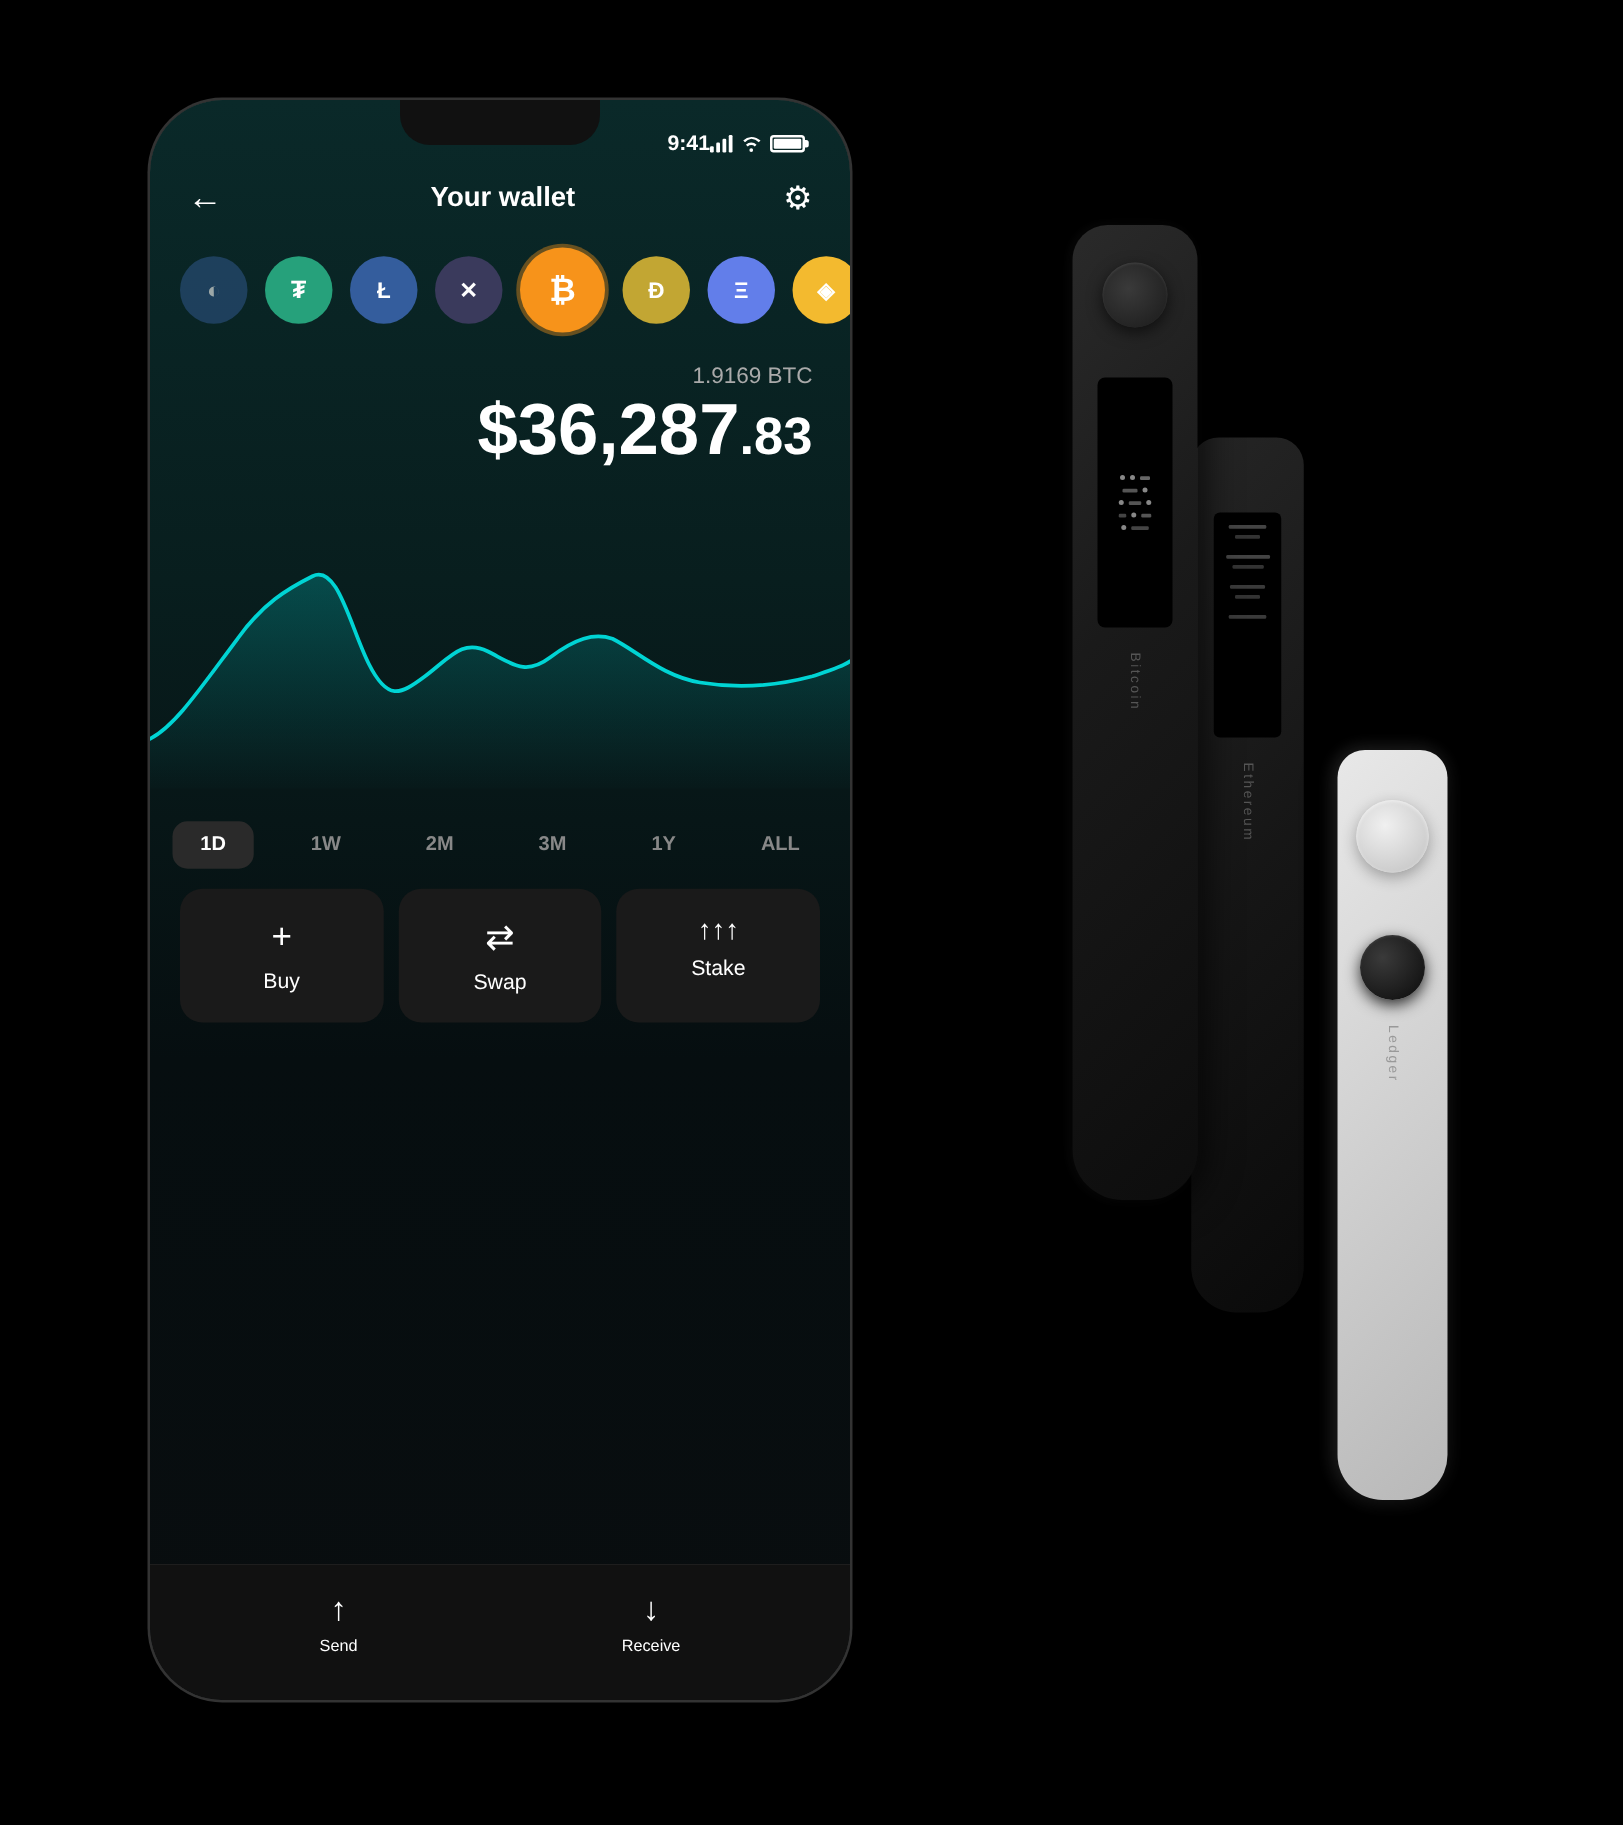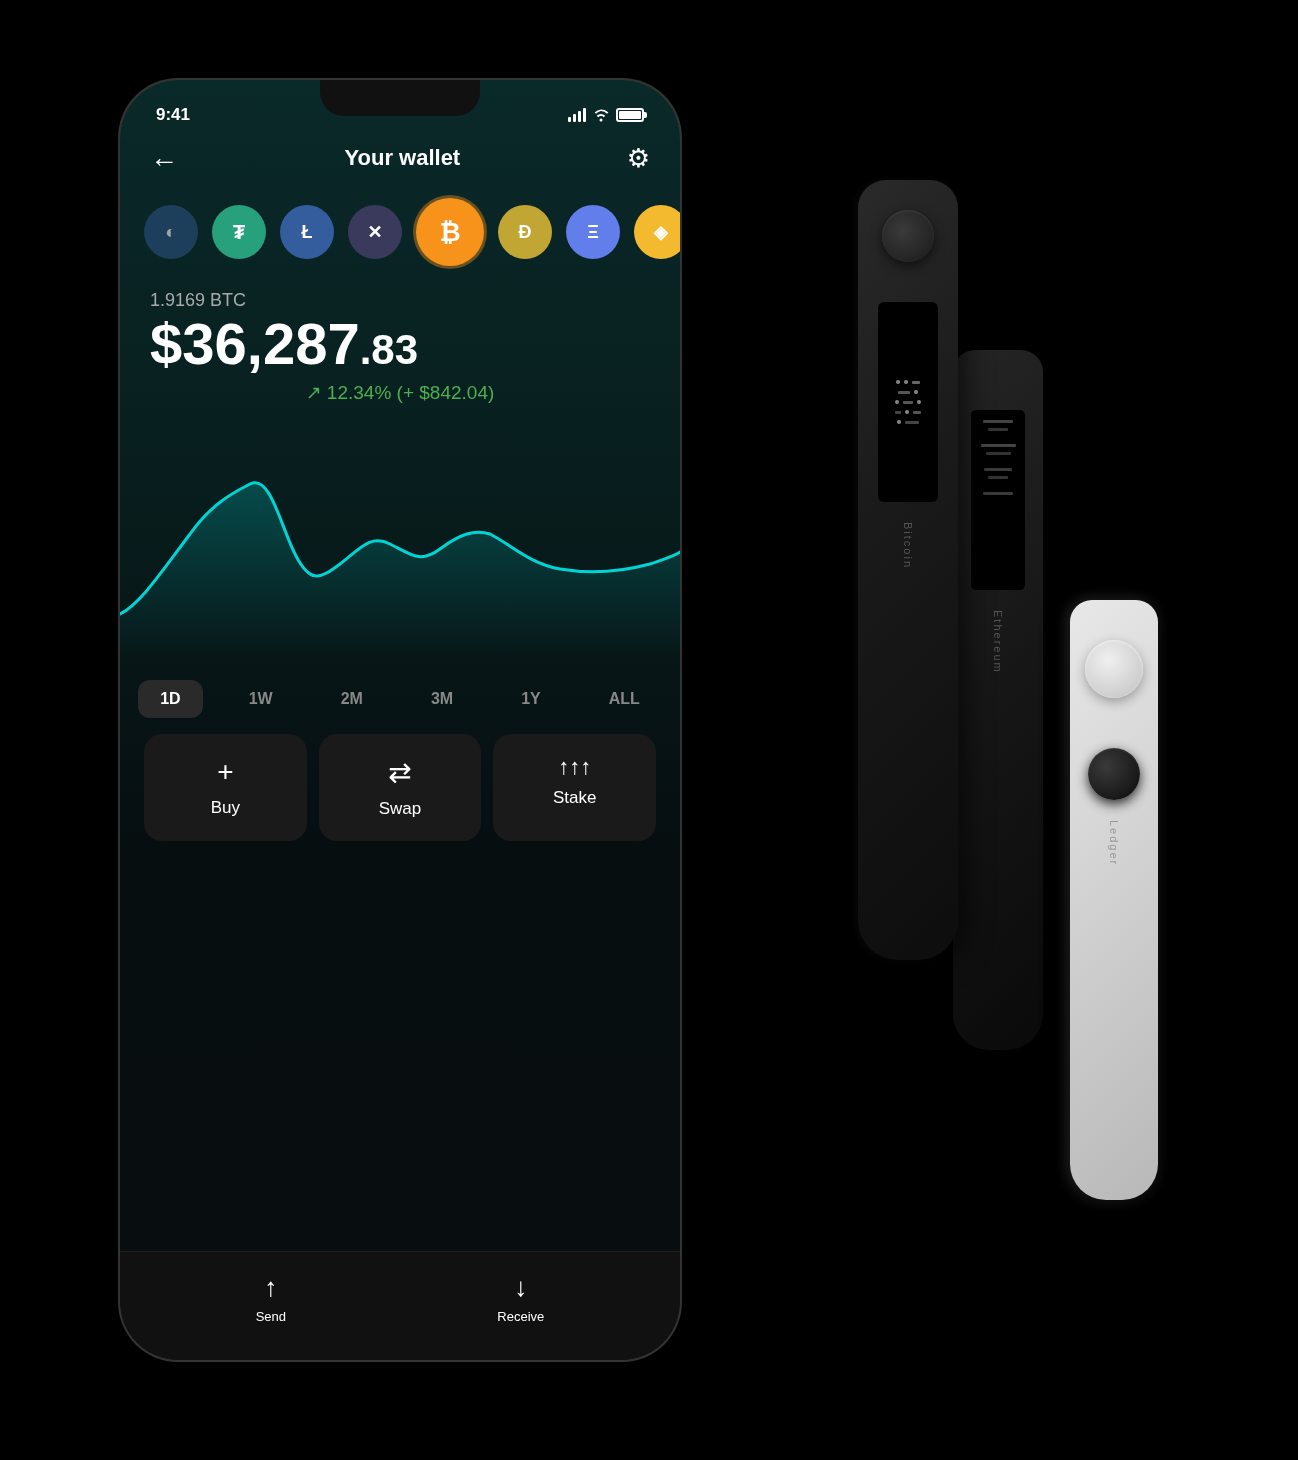--- a/index.html
+++ b/index.html
@@ -56,21 +56,21 @@
       right: 0;
       bottom: 0;
       background: linear-gradient(180deg, #0a2929 0%, #081e1e 30%, #060e10 60%, #090d0f 100%);
       border-radius: 58px;
       overflow: hidden;
     }
 
     
     .status-bar {
       display: flex;
-      justify-content: space-between;
+      justify-content: flex-end;
       align-items: center;
       padding: 17px 36px 0;
       height: 52px;
       color: #fff;
       font-size: 17px;
       font-weight: 600;
       position: relative;
       z-index: 15;
     }
 
@@ -178,21 +178,21 @@
     .coin-litecoin { background: #345D9D; font-size: 18px; }
     .coin-xrp { background: #3a3a5c; font-size: 18px; }
     .coin-bitcoin { background: #F7931A; font-size: 26px; width: 68px; height: 68px; box-shadow: 0 0 0 3px rgba(247,147,26,0.4); }
     .coin-doge { background: #C2A633; font-size: 18px; }
     .coin-eth { background: #627EEA; font-size: 18px; }
     .coin-bnb { background: #F3BA2F; font-size: 18px; }
     .coin-partial-left { background: #2c5282; font-size: 18px; }
 
     
     .price-section {
-      text-align: left;
+      text-align: right;
       padding: 10px 30px 20px;
       position: relative;
       z-index: 5;
     }
 
     .btc-amount {
       color: #aaa;
       font-size: 18px;
       margin-bottom: 4px;
     }
@@ -503,21 +503,20 @@
         <div class="coin coin-eth">Ξ</div>
         <div class="coin coin-bnb">◈</div>
 
       </div>
 
       <div class="price-section">
         <div class="btc-amount">1.9169 BTC</div>
         <div class="usd-price">
           <span>$36,287</span><span class="cents">.83</span>
         </div>
-        <div class="price-change">↗ 12.34% (+ $842.04)</div>
       </div>
 
       <div class="chart-container">
         <svg class="chart-svg" viewBox="0 0 560 220" preserveAspectRatio="none">
           <defs>
             <linearGradient id="chartGrad" x1="0" y1="0" x2="0" y2="1">
               <stop offset="0%" stop-color="#00d4d4" stop-opacity="0.25"></stop>
               <stop offset="100%" stop-color="#00d4d4" stop-opacity="0.01"></stop>
             </linearGradient>
           </defs>

